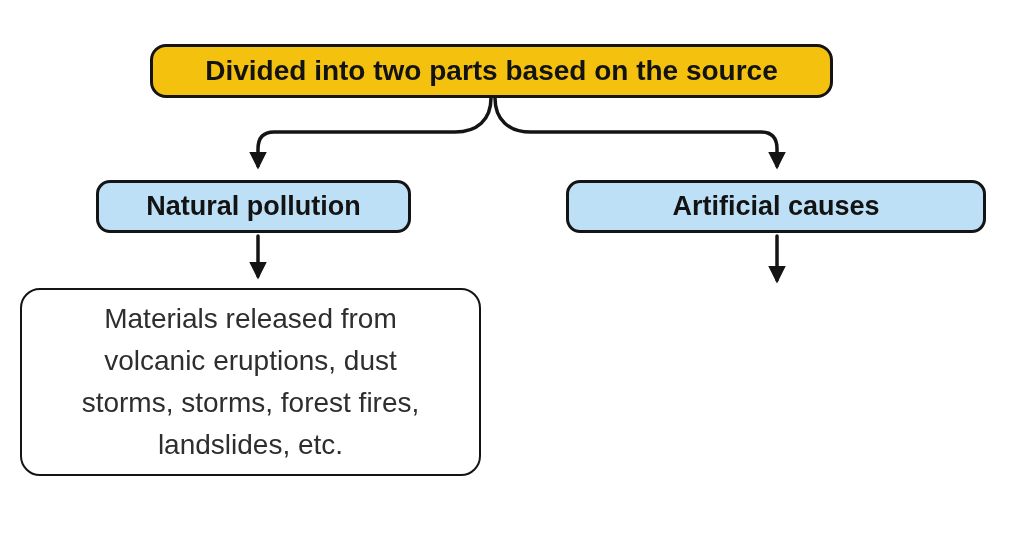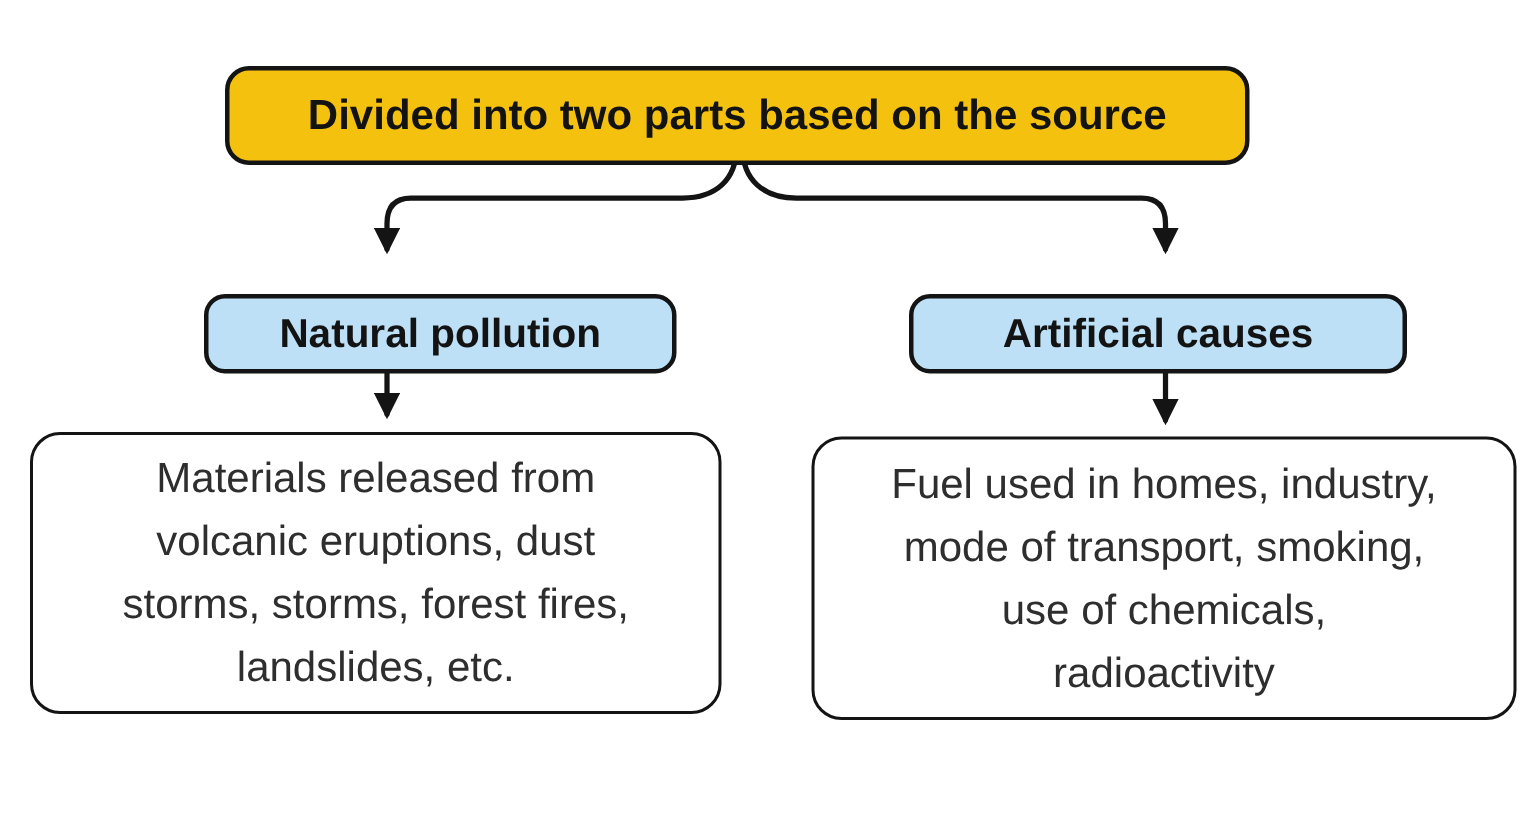--- a/index.html
+++ b/index.html
@@ -30,41 +30,40 @@
 
   .node {
     position: absolute;
     display: flex;
     align-items: center;
     justify-content: center;
     text-align: center;
   }
 
   .root {
-    left: 150px; top: 44px; width: 683px; height: 66px;
+    left: 150px; top: 44px; width: 683px; height: 54px;
     background: var(--root-fill, #F4C20E);
     border: 3px solid var(--border, #141414);
     border-radius: 16px;
     font-weight: 700;
     font-size: 28px;
     color: var(--heading-text, #131313);
   }
 
   .branch {
-    top: 196px; height: 53px;
+    top: 180px; height: 53px;
     background: var(--branch-fill, #BDE0F6);
     border: 3px solid var(--border, #141414);
     border-radius: 14px;
     font-weight: 700;
     font-size: 27px;
     color: var(--heading-text, #131313);
-    margin-left: 40px;
   }
   .branch-left  { left: 96px;  width: 315px; }
-  .branch-right { left: 566px; width: 332px; }
+  .branch-right { left: 566px; width: 420px; }
 
   .detail {
     background: #ffffff;
     border: 2.5px solid var(--border, #141414);
     border-radius: 20px;
     font-size: 28px;
     font-weight: 400;
     color: var(--body-text, #2E2E2E);
     line-height: 1.5;
     justify-content: center;
@@ -103,20 +102,14 @@
     <span>Artificial causes</span>
   </div>
 
   <div class="node detail detail-left">
     <span class="detail-text">Materials released from
 volcanic eruptions, dust
 storms, storms, forest fires,
 landslides, etc.</span>
   </div>
 
-  <div class="node detail detail-right">
-    <span class="detail-text">Fuel used in homes, industry,
-mode of transport, smoking,
-use of chemicals,
-radioactivity</span>
-  </div>
 
 </div>
 
 </body></html>

